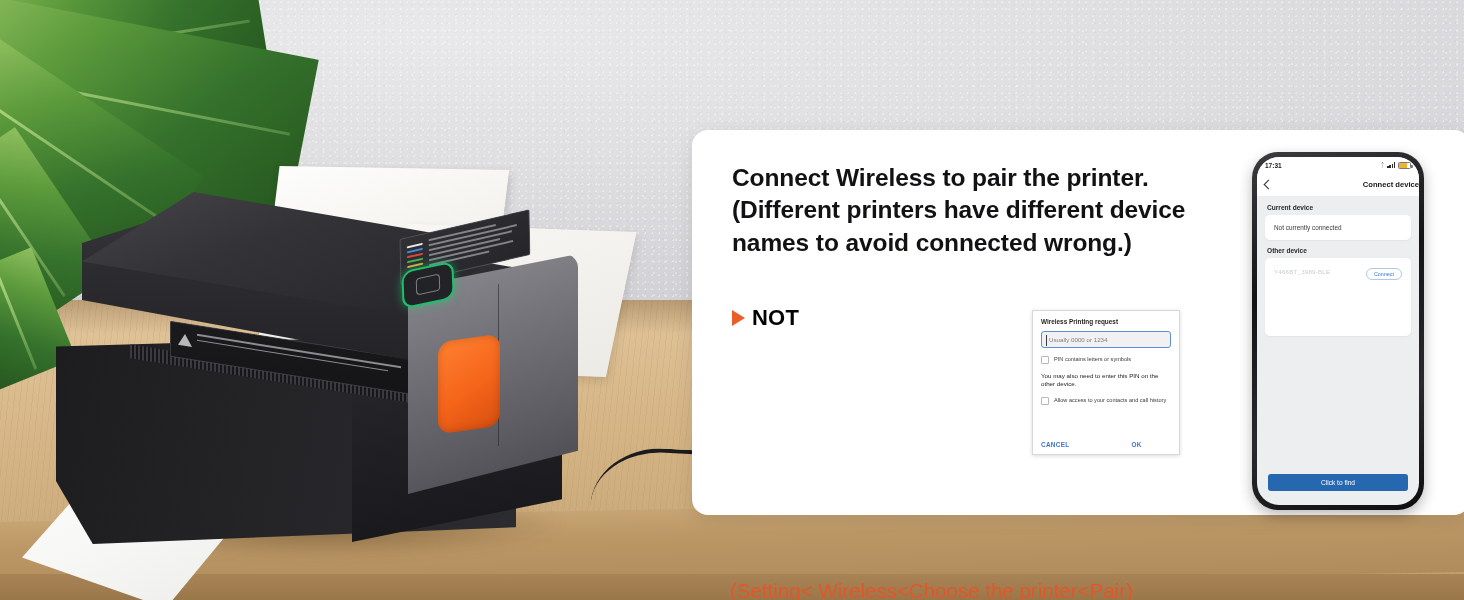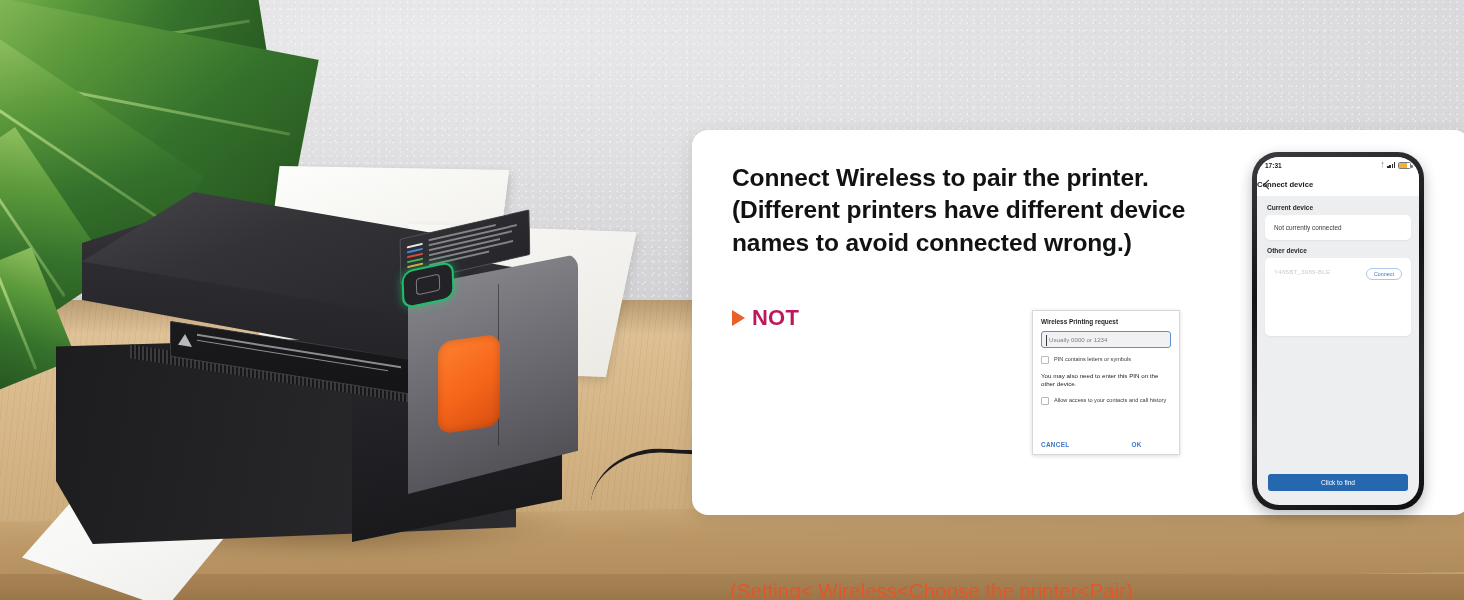--- a/index.html
+++ b/index.html
@@ -244,21 +244,21 @@
   }
 
   .not-row {
     position: absolute; left: 40px; top: 175px;
     display: flex; align-items: center; gap: 7px;
   }
   .not-tri {
     width: 0; height: 0; border-top: 8px solid transparent;
     border-bottom: 8px solid transparent; border-left: 13px solid #e95f28;
   }
-  .not-label { font-size: 22px; font-weight: bold; color: #be185d; letter-spacing: .2px; }
+  .not-label { font-size: 22px; font-weight: bold; color: #000000; letter-spacing: .2px; }
 
   .body-copy {
     position: absolute; left: 38px; top: 205px; width: 300px;
     font-size: 19px; color: #141416; line-height: 1.44;
   }
 
   .footnote {
     position: absolute; left: 38px; top: 448px; width: 500px;
     font-size: 20.5px; color: #e3562a; line-height: 1.3; white-space: nowrap;
   }
@@ -340,21 +340,21 @@
   .appbar {
     height: 24px; background: #ffffff; display: flex; align-items: center;
     position: relative; border-bottom: 1px solid #eceef0;
   }
   .back-ic {
     position: absolute; left: 8px; width: 7px; height: 7px;
     border-left: 1.4px solid #2c2c2f; border-bottom: 1.4px solid #2c2c2f;
     transform: rotate(45deg);
   }
   .appbar-title {
-    width: 100%; text-align: left; font-size: 7.6px;
+    width: 100%; text-align: right; font-size: 7.6px;
     font-weight: bold; color: #17171a;
   }
   .sec-label {
     font-size: 6.6px; font-weight: bold; color: #2a2a2d;
     padding: 7px 0 4px 10px;
   }
   .dev-card {
     margin: 0 8px; background: #ffffff; border-radius: 5px;
     height: 25px; display: flex; align-items: center; padding: 0 9px;
     box-shadow: 0 1px 2px rgba(0,0,0,.05);

